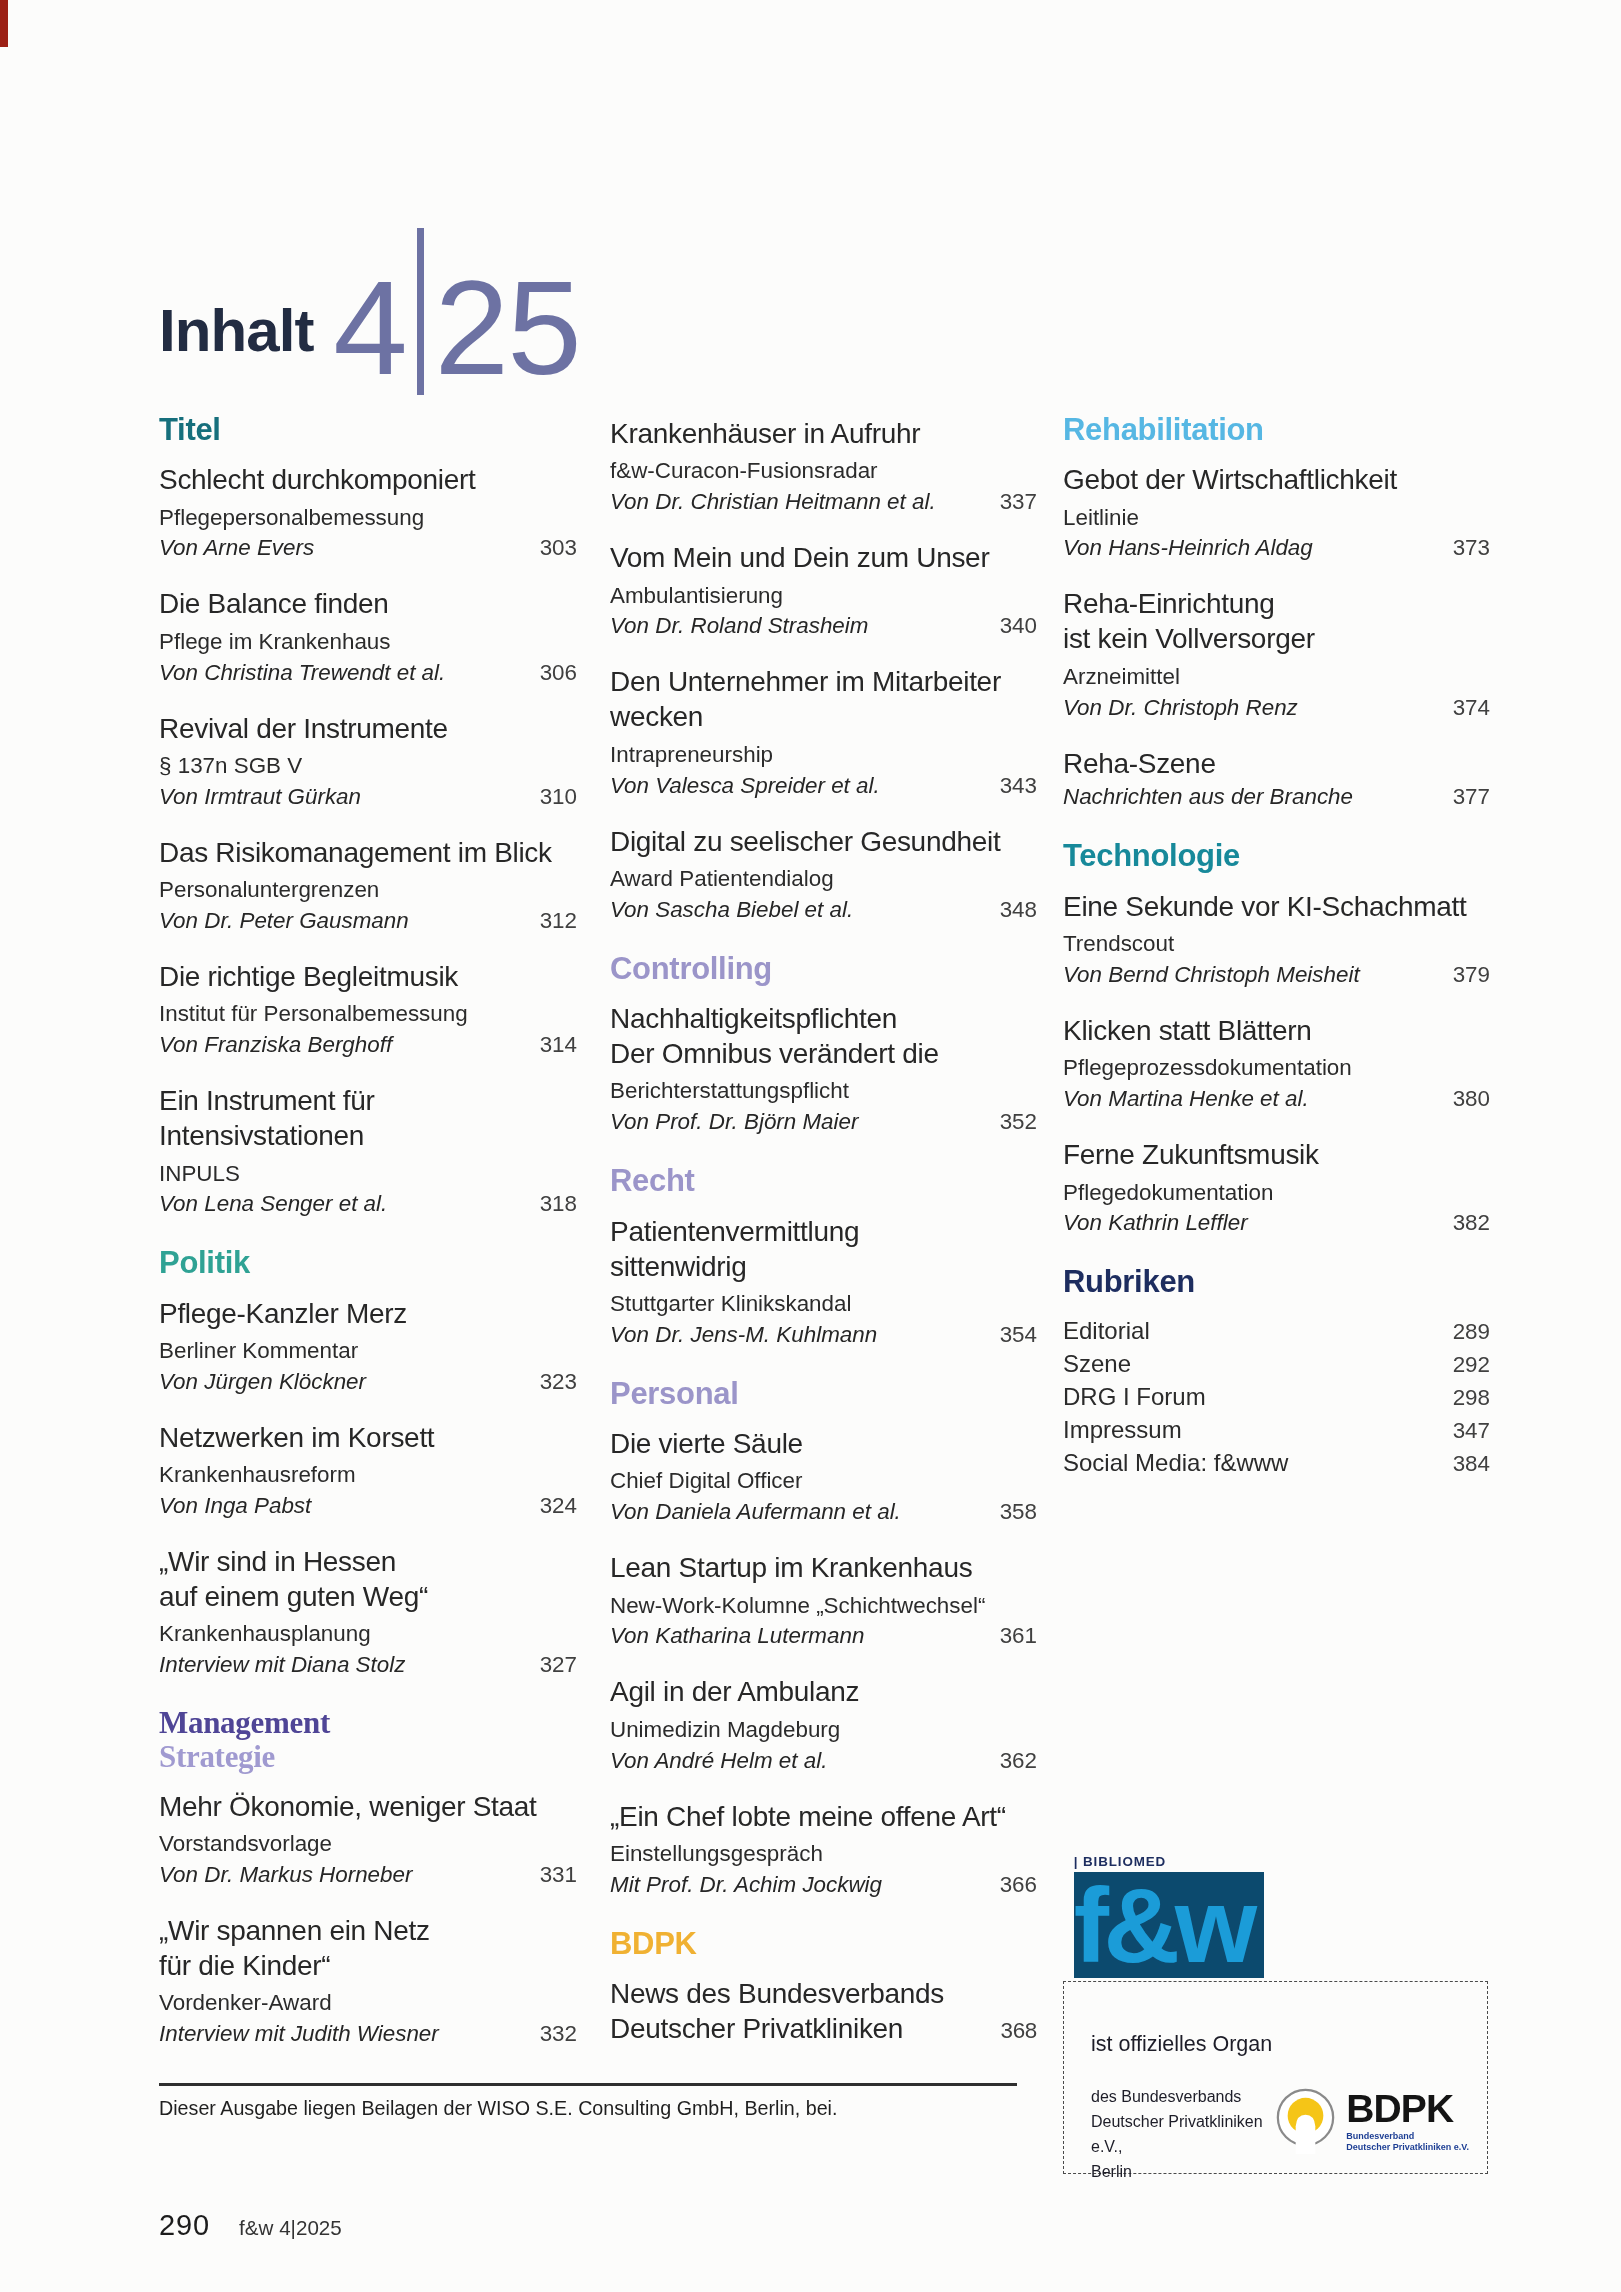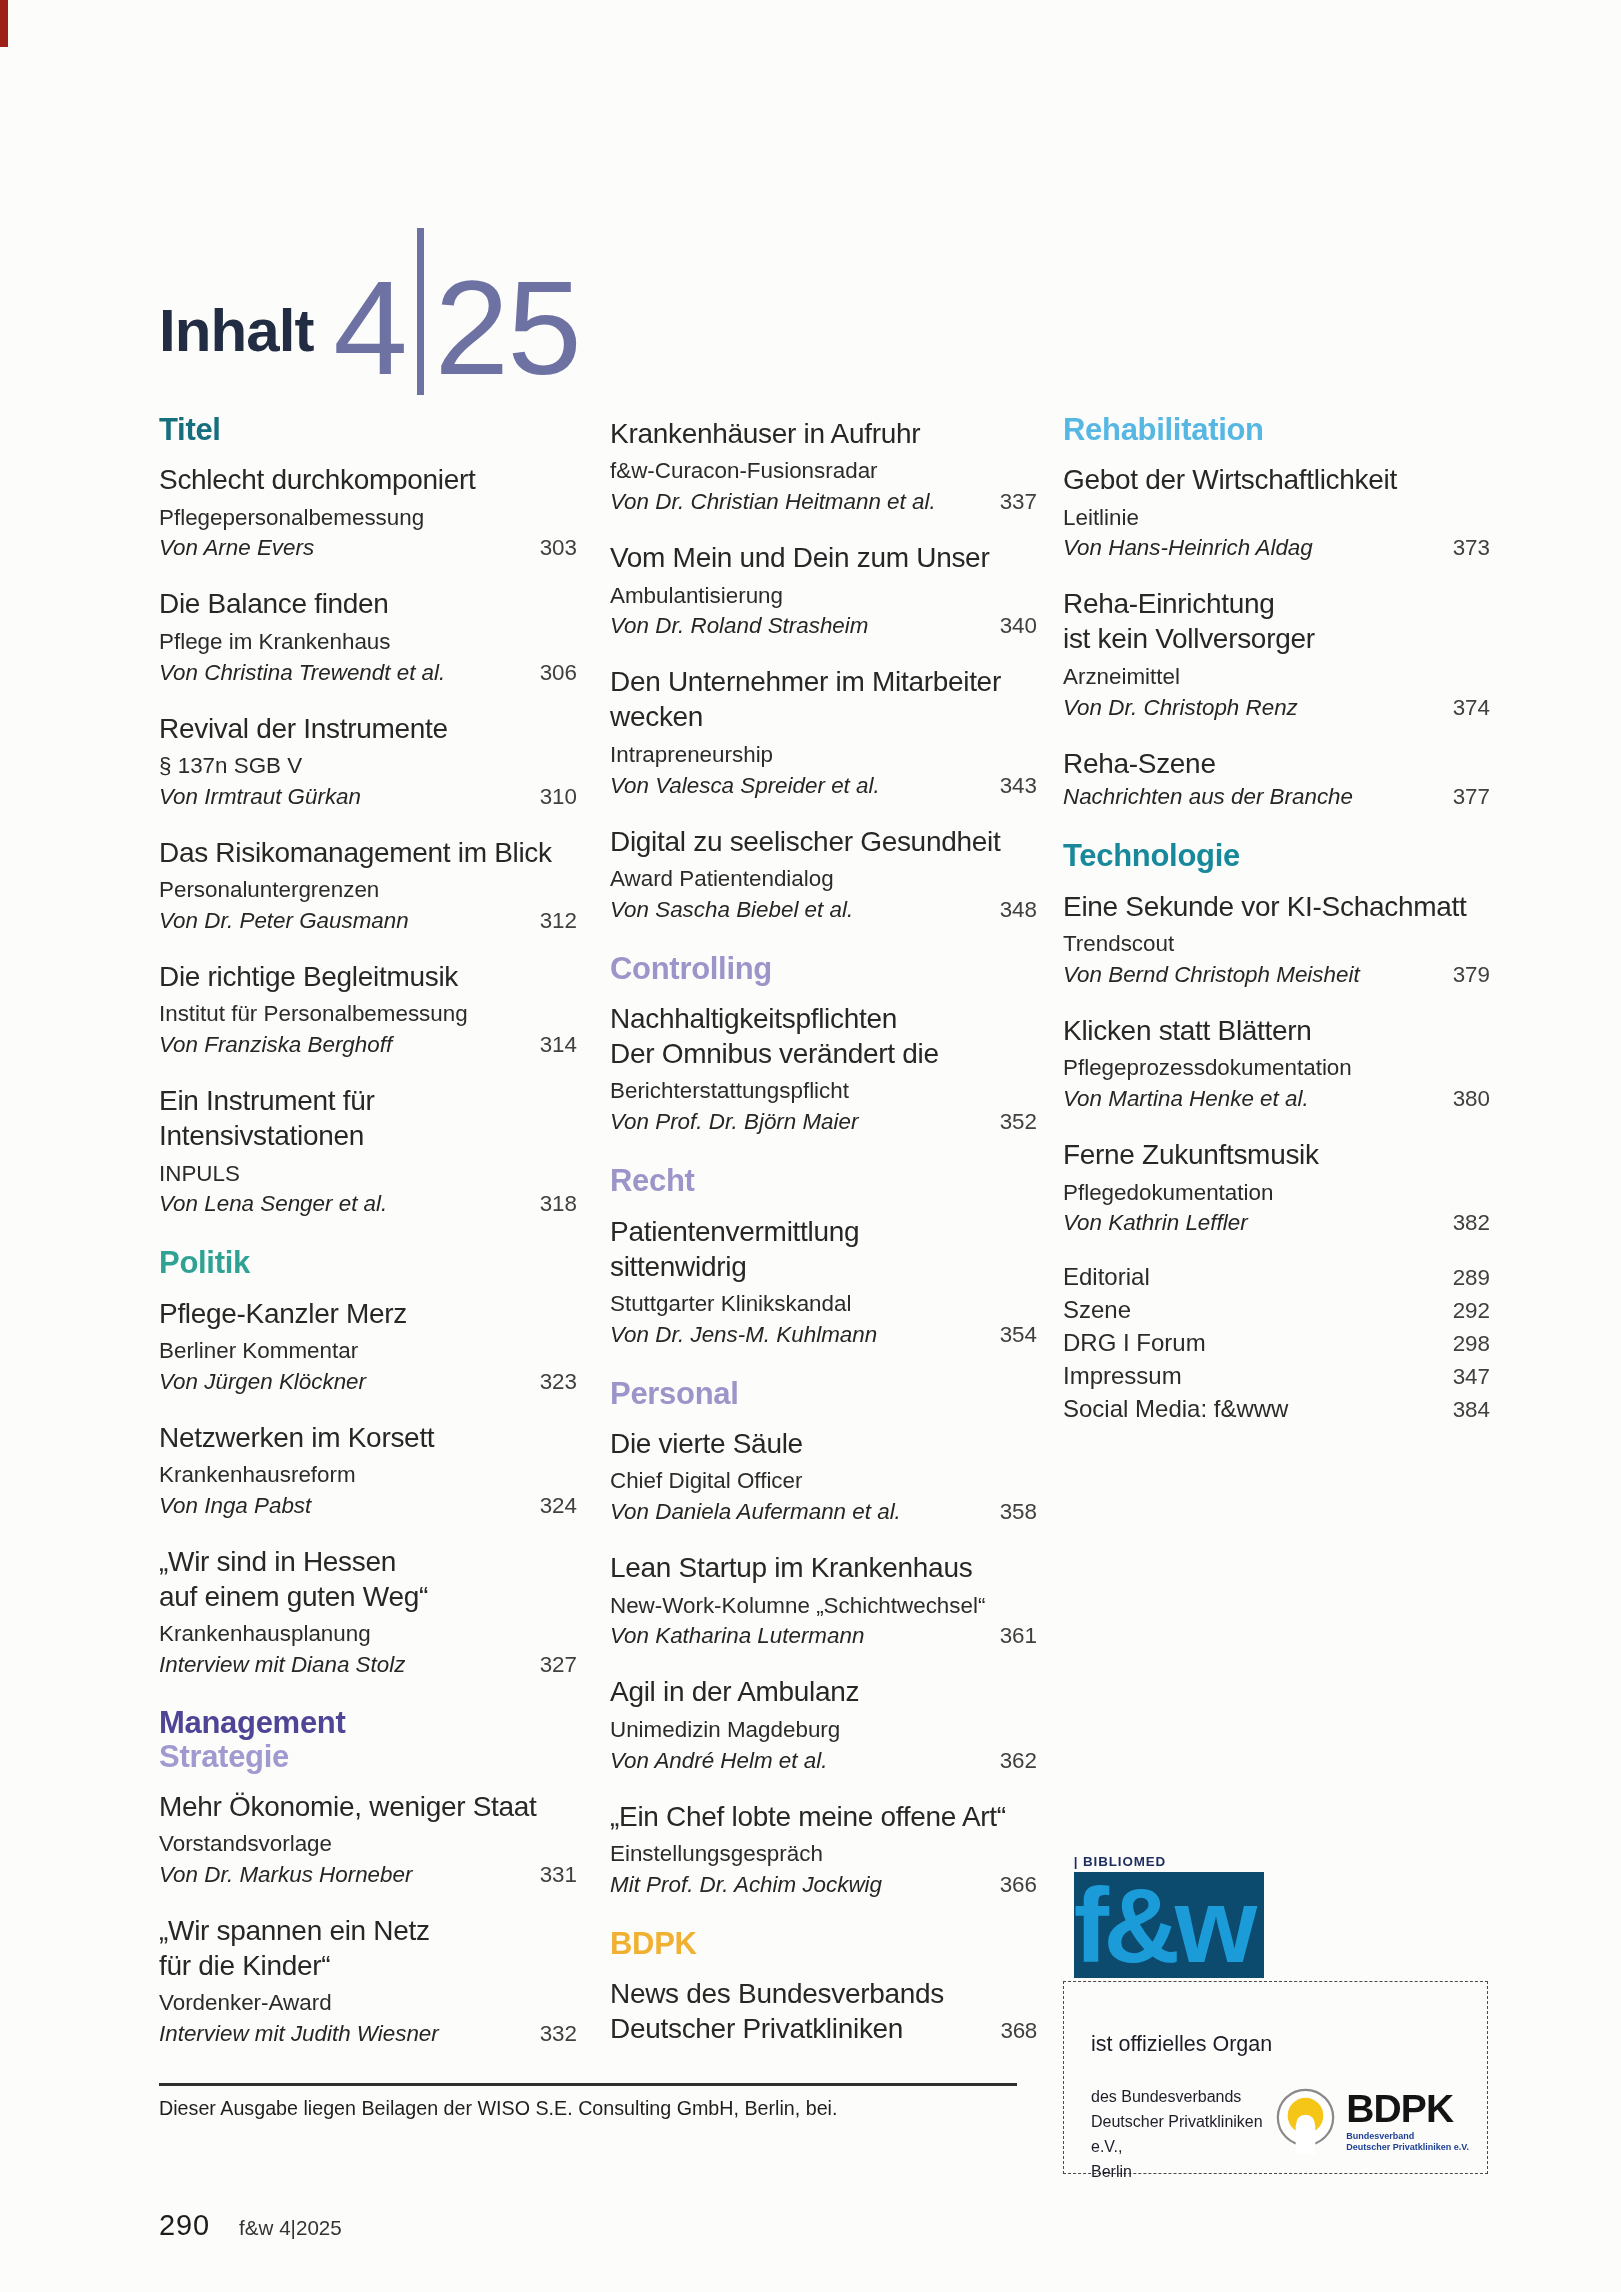--- a/index.html
+++ b/index.html
@@ -18,21 +18,21 @@
 
   
   .col{position:absolute;top:412px;}
   .col-1{left:159px;width:418px;}
   .col-2{left:610px;width:427px;top:416px;}
   .col-3{left:1063px;width:427px;}
 
   .sec-heading{font-size:31px;line-height:36px;font-weight:700;margin:27px 0 14.3px 0;letter-spacing:-0.3px;}
   .col > .sec-heading:first-child, .col > .sec-heading2:first-child{margin-top:0;}
   .sec-heading2{margin:27px 0 14.3px 0;}
-  .sec-heading2 .sec-heading{margin:0;line-height:34px;}
+  .sec-heading2 .sec-heading{margin:0;line-height:34px;font-family:Liberation Serif, serif;}
 
   .entry{margin-bottom:24px;}
   .entry-title{font-size:28px;line-height:35px;color:#272727;letter-spacing:-0.3px;}
   .entry-title .t-row{display:flex;justify-content:space-between;align-items:baseline;}
   .entry-kicker{font-size:22.4px;line-height:29px;color:#2b2b2b;margin-top:5.4px;}
   .entry-meta{display:flex;justify-content:space-between;align-items:baseline;font-size:22.4px;line-height:29px;margin-top:1.8px;color:#262626;}
   .entry-meta .author{font-style:italic;}
   .pageno{font-style:normal;font-size:22.4px;color:#404040;}
 
   .rubriken{margin-top:5.4px;}
@@ -375,20 +375,21 @@
     <div class="entry">
       <div class="entry-title">
         <div>Ferne Zukunftsmusik</div>
       </div>
       <div class="entry-kicker">Pflegedokumentation</div>
       <div class="entry-meta">
         <span class="author">Von Kathrin Leffler</span>
         <span class="pageno">382</span>
       </div>
     </div>
+    <div class="sec-heading" style="color: rgb(29, 45, 95);">Rubriken</div>
     <div class="rubriken">
       <div class="rub-row">
         <span>Editorial</span>
         <span class="pageno">289</span>
       </div>
       <div class="rub-row">
         <span>Szene</span>
         <span class="pageno">292</span>
       </div>
       <div class="rub-row">

